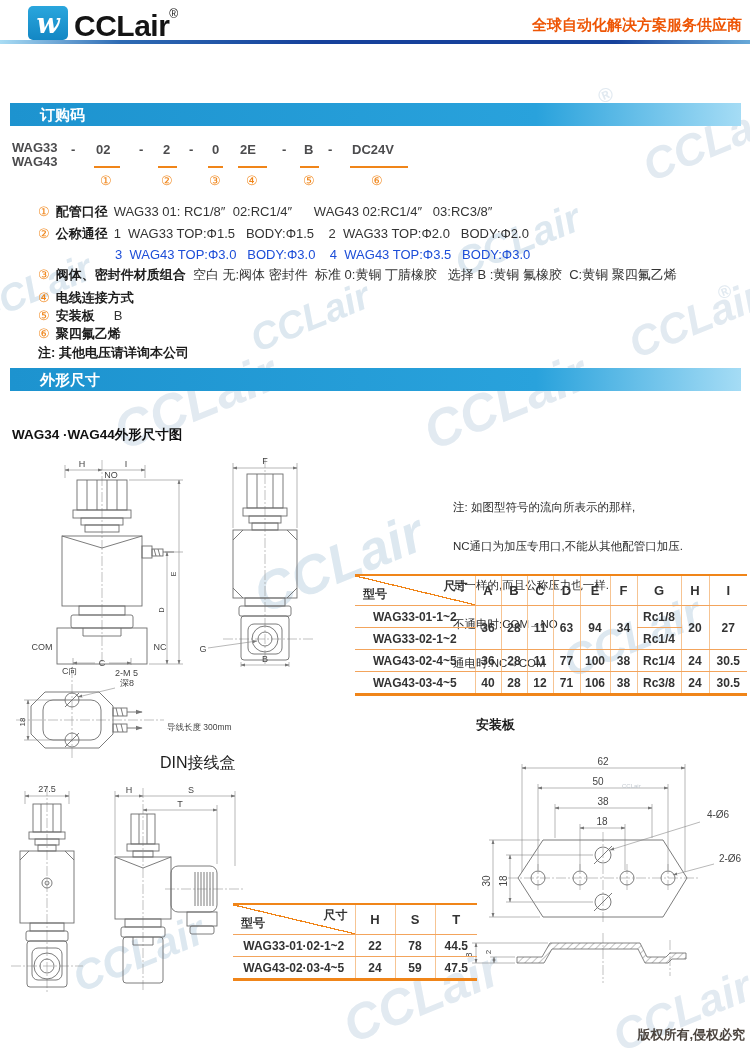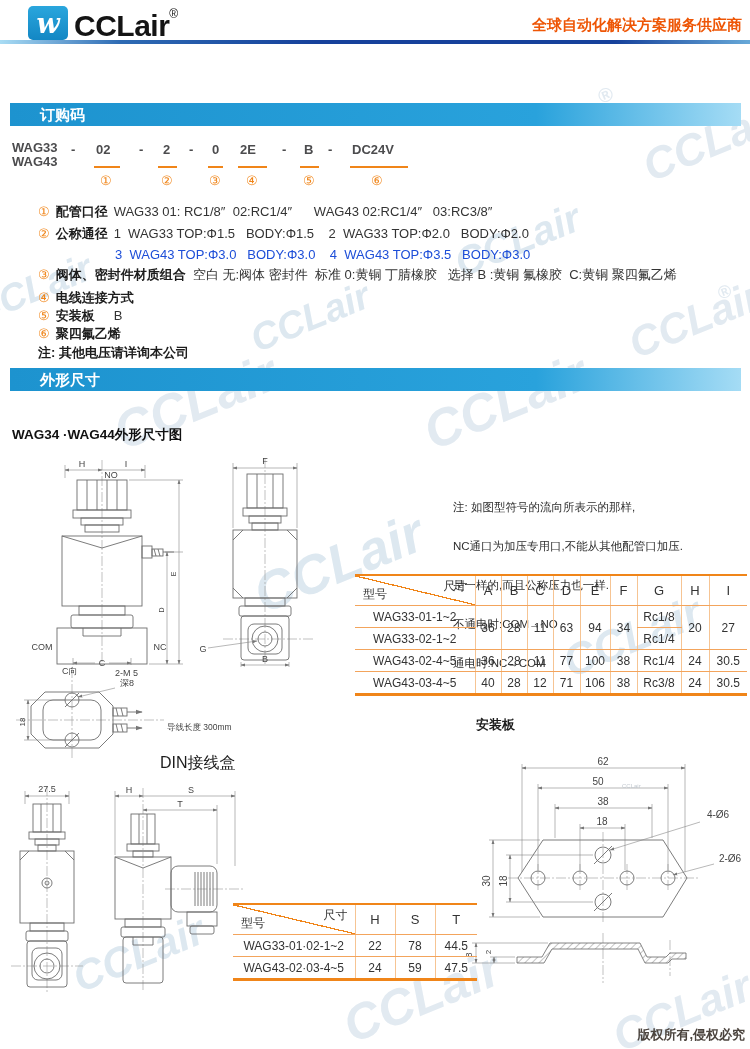--- a/index.html
+++ b/index.html
@@ -36,21 +36,21 @@
   .cont{position:absolute;left:115px;font-size:13px;color:#1d4ed8;white-space:pre;z-index:2}
   .specnote{position:absolute;left:38px;font-size:13px;font-weight:bold;color:#1d1d1d;z-index:2}
   .dtitle{position:absolute;left:12px;top:426px;font-size:13.5px;font-weight:bold;color:#111;z-index:2}
   
   .fnote{position:absolute;left:453px;top:475px;font-size:11.5px;line-height:13px;color:#2e2e2e;white-space:pre;z-index:2}
   
   .dtbl{position:absolute;border-collapse:collapse;table-layout:fixed;
       border-top:2px solid #f08519;border-bottom:3px solid #f08519;
       font-size:12px;color:#333;text-align:center;background:transparent;z-index:2}
   .dtbl th,.dtbl td{border-left:1px solid #f6c493;border-bottom:1px solid #f3a45c;
-      font-weight:normal;height:21px;padding:0 1px;overflow:hidden;white-space:nowrap}
+      font-weight:bold;height:21px;padding:0 1px;overflow:hidden;white-space:nowrap}
   .dtbl tr>*:first-child{border-left:none}
   .dtbl tr:last-child>td{border-bottom:none}
   .dtbl tr.hd>th{height:29px;font-size:13px}
   .corner{position:relative;
       background:linear-gradient(to top right,transparent 49.2%,#f08519 49.2%,#f08519 51.4%,transparent 51.4%)}
   .corner .ct{position:absolute;top:2px;right:7px;font-size:12px;color:#333}
   .corner .cb{position:absolute;bottom:2px;left:8px;font-size:12px;color:#333}
   .lbl{position:absolute;color:#1d1d1d;z-index:2}
   .copyright{position:absolute;left:565px;top:1026px;width:180px;text-align:right;
       font-size:13px;font-weight:bold;color:#4b443e;z-index:2}

